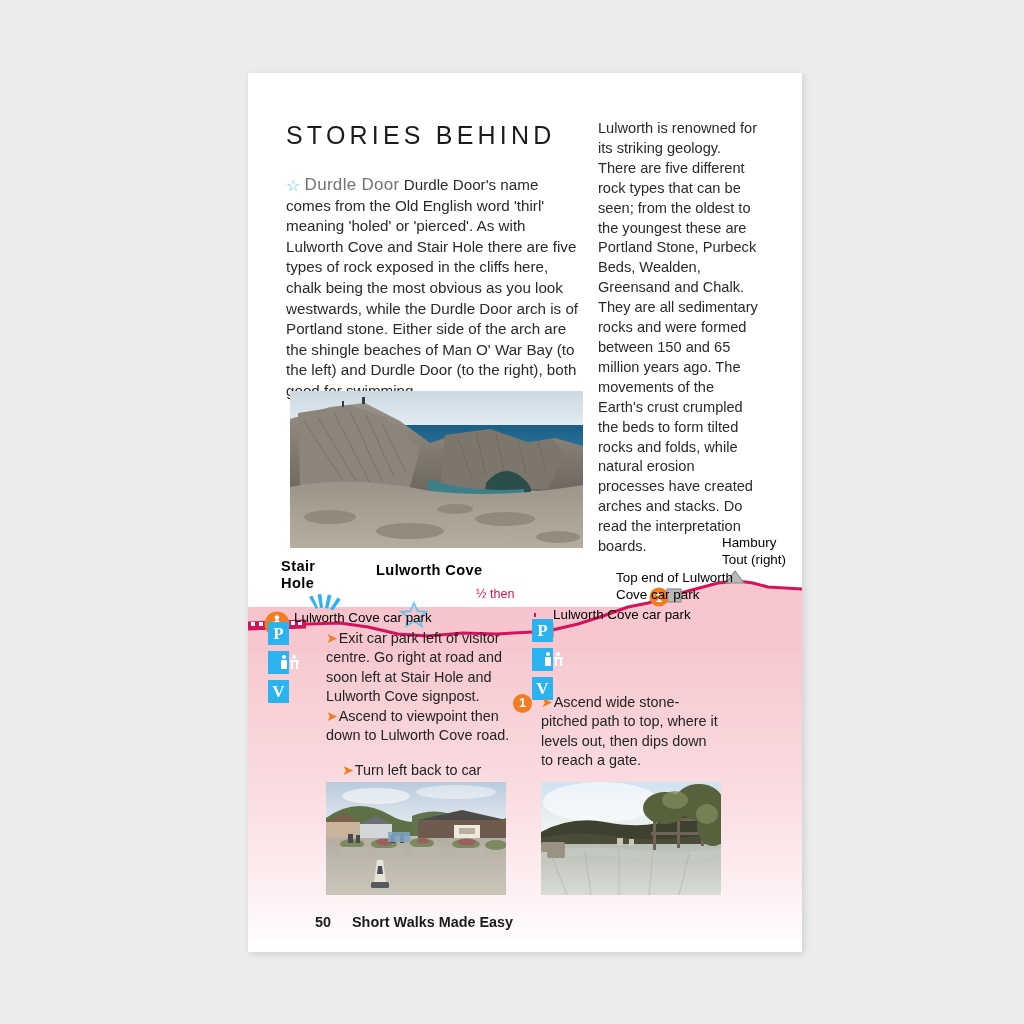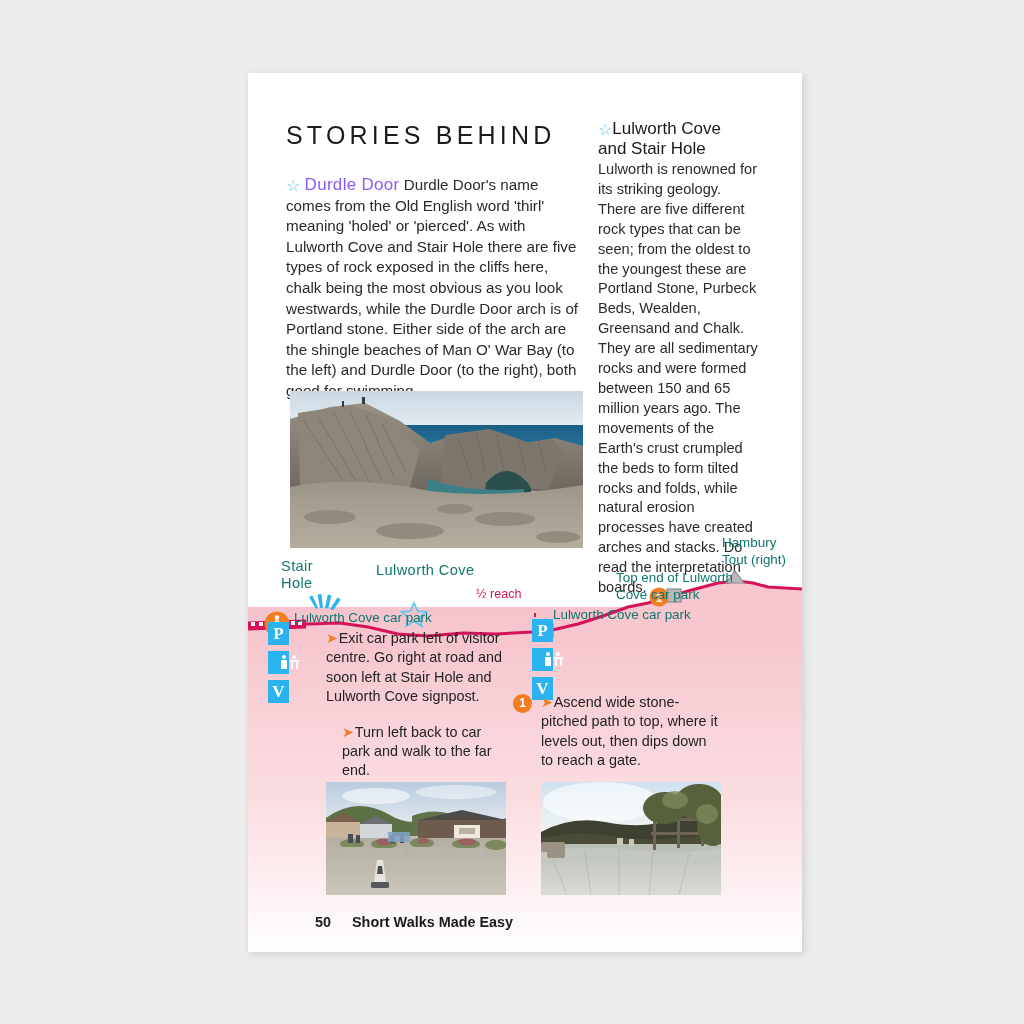--- a/index.html
+++ b/index.html
@@ -60,21 +60,21 @@
   .col-left .body-text { margin-top: 17px; text-indent: 0; }
 
   .star {
     display: inline-block;
     color: #63c6e8;
     font-size: 16px;
     line-height: 1;
     vertical-align: -1px;
   }
   .lead-name {
-    color: #8b5cf6;
+    color: #737373;
     font-size: 17px;
     letter-spacing: .3px;
   }
   .subhead {
     margin: 0 0 1px 0;
     font-size: 17px;
     font-weight: 400;
     line-height: 20px;
     color: #1b1b1b;
   }
@@ -87,26 +87,26 @@
   #photo-carpark { left: 78px; top: 709px; width: 180px; height: 113px; }
   #photo-path    { left: 293px; top: 709px; width: 180px; height: 113px; }
 
   
   #profile-svg { position:absolute; left:0; top:430px; width:554px; height:150px; }
 
   
   .maplbl {
     position: absolute;
     font-size: 13.4px;
-    color: #0f766e;
+    color: #000000;
     line-height: 16.5px;
     white-space: nowrap;
     font-family: "Liberation Sans", sans-serif;
   }
-  .maplbl.bold { font-weight: 400; font-size: 14.6px; letter-spacing: .4px; }
+  .maplbl.bold { font-weight: 700; font-size: 14.6px; letter-spacing: .4px; }
   .maplbl.halfmile { color: #d6135a; font-size: 12.6px; }
 
   
   .amen {
     position: absolute;
     width: 21px; height: 23px;
     background: #2bb3ef;
     color: #ffffff;
     font-size: 17px;
     font-weight: 700;
@@ -177,24 +177,20 @@
         <span>STORIES BEHIND</span><br>
       </h1>
       <div class="body-text">
         <span class="star">☆</span>
         <span class="lead-name">Durdle Door</span>
         <span>Durdle Door's name comes from the Old English word 'thirl' meaning 'holed' or 'pierced'. As with Lulworth Cove and Stair Hole there are five types of rock exposed in the cliffs here, chalk being the most obvious as you look westwards, while the Durdle Door arch is of Portland stone. Either side of the arch are the shingle beaches of Man O' War Bay (to the left) and Durdle Door (to the right), both good for swimming.</span>
       </div>
     </div>
 
     <div class="col-right">
-      <div class="subhead">
-        <span class="star">☆</span><span>Lulworth Cove</span><br>
-        <span>and Stair Hole</span>
-      </div>
       <div class="body-text">Lulworth is renowned for its striking geology. There are five different rock types that can be seen; from the oldest to the youngest these are Portland Stone, Purbeck Beds, Wealden, Greensand and Chalk. They are all sedimentary rocks and were formed between 150 and 65 million years ago. The movements of the Earth's crust crumpled the beds to form tilted rocks and folds, while natural erosion processes have created arches and stacks. Do read the interpretation boards.</div>
     </div>
 
     <div class="photo" id="photo-durdle">
       <svg width="293" height="157" viewBox="0 0 293 157" preserveAspectRatio="none">
         <defs>
           <linearGradient id="skyg" x1="0" y1="0" x2="0" y2="1">
             <stop offset="0" stop-color="#ccd8e2"></stop>
               <stop offset="1" stop-color="#e6eef3"></stop>
           </linearGradient>
@@ -305,21 +301,21 @@
       </g>
     </svg>
 
     <div class="maplbl bold" style="left:33px; top:485px;">
       <span>Stair</span><br>
       <span>Hole</span>
     </div>
 
     <div class="maplbl bold" style="left:128px; top:489px;">Lulworth Cove</div>
 
-    <div class="maplbl halfmile" style="left:228px; top:513px;">½ reach</div>
+    <div class="maplbl halfmile" style="left:228px; top:513px;">½ then</div>
 
     <div class="maplbl" style="left:46px; top:537px;">Lulworth Cove car park</div>
 
     <div class="maplbl" style="left:305px; top:534px;">Lulworth Cove car park</div>
 
     <div class="maplbl" style="left:368px; top:497px;">
       <span>Top end of Lulworth</span><br>
       <span>Cove car park</span>
     </div>
 
@@ -350,20 +346,23 @@
         <i style="left:11px; top:5px; width:9px; height:2px;"></i>
         <i style="left:12px; top:7px; width:2px; height:7px;"></i>
         <i style="left:17px; top:7px; width:2px; height:7px;"></i>
       </span>
     </div>
     <div class="amen" style="left:284px; top:604px;">V</div>
 
     <div class="instr" id="instr-left">
       <p style="margin:0 0 0 0;">
         <span class="arrow">➤</span><span>Exit car park left of visitor centre. Go <b>right</b> at road and soon <b>left</b> at Stair Hole and Lulworth Cove signpost.</span>
+      </p>
+      <p style="margin:0;">
+        <span class="arrow">➤</span><span><b>Ascend</b> to viewpoint then <b>down</b> to Lulworth Cove road.</span>
       </p>
       <p style="margin:16px;">
         <span class="arrow">➤</span><span>Turn <b>left</b> back to car park and walk to the far end.</span>
       </p>
     </div>
 
     <div class="wp" style="left:265px; top:621px;">1</div>
     <div class="instr" id="instr-right">
       <p style="margin:0;">
         <span class="arrow">➤</span><span><b>Ascend</b> wide stone-pitched path to top, where it levels out, then dips down to reach a gate.</span>

